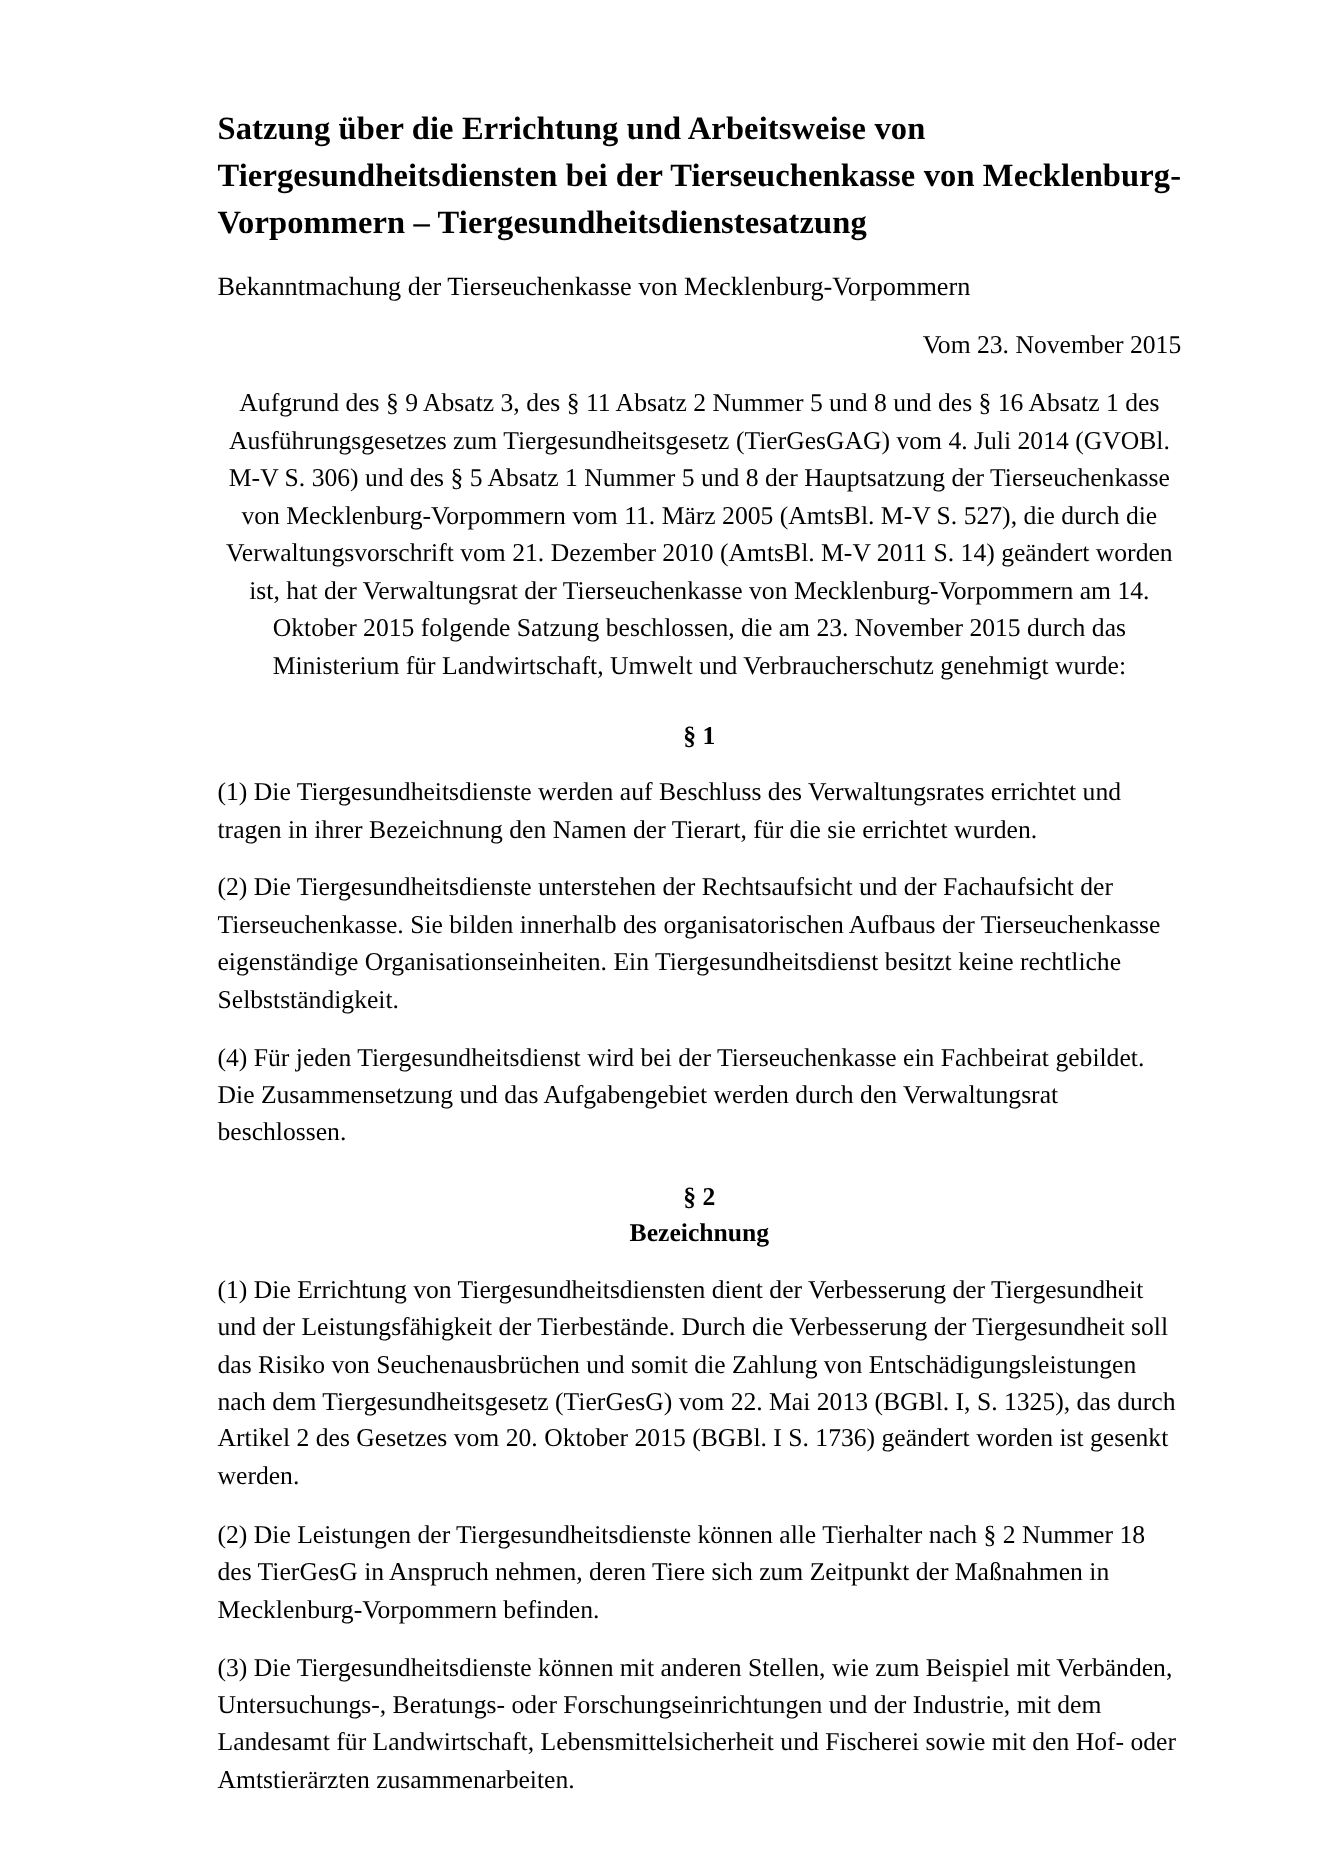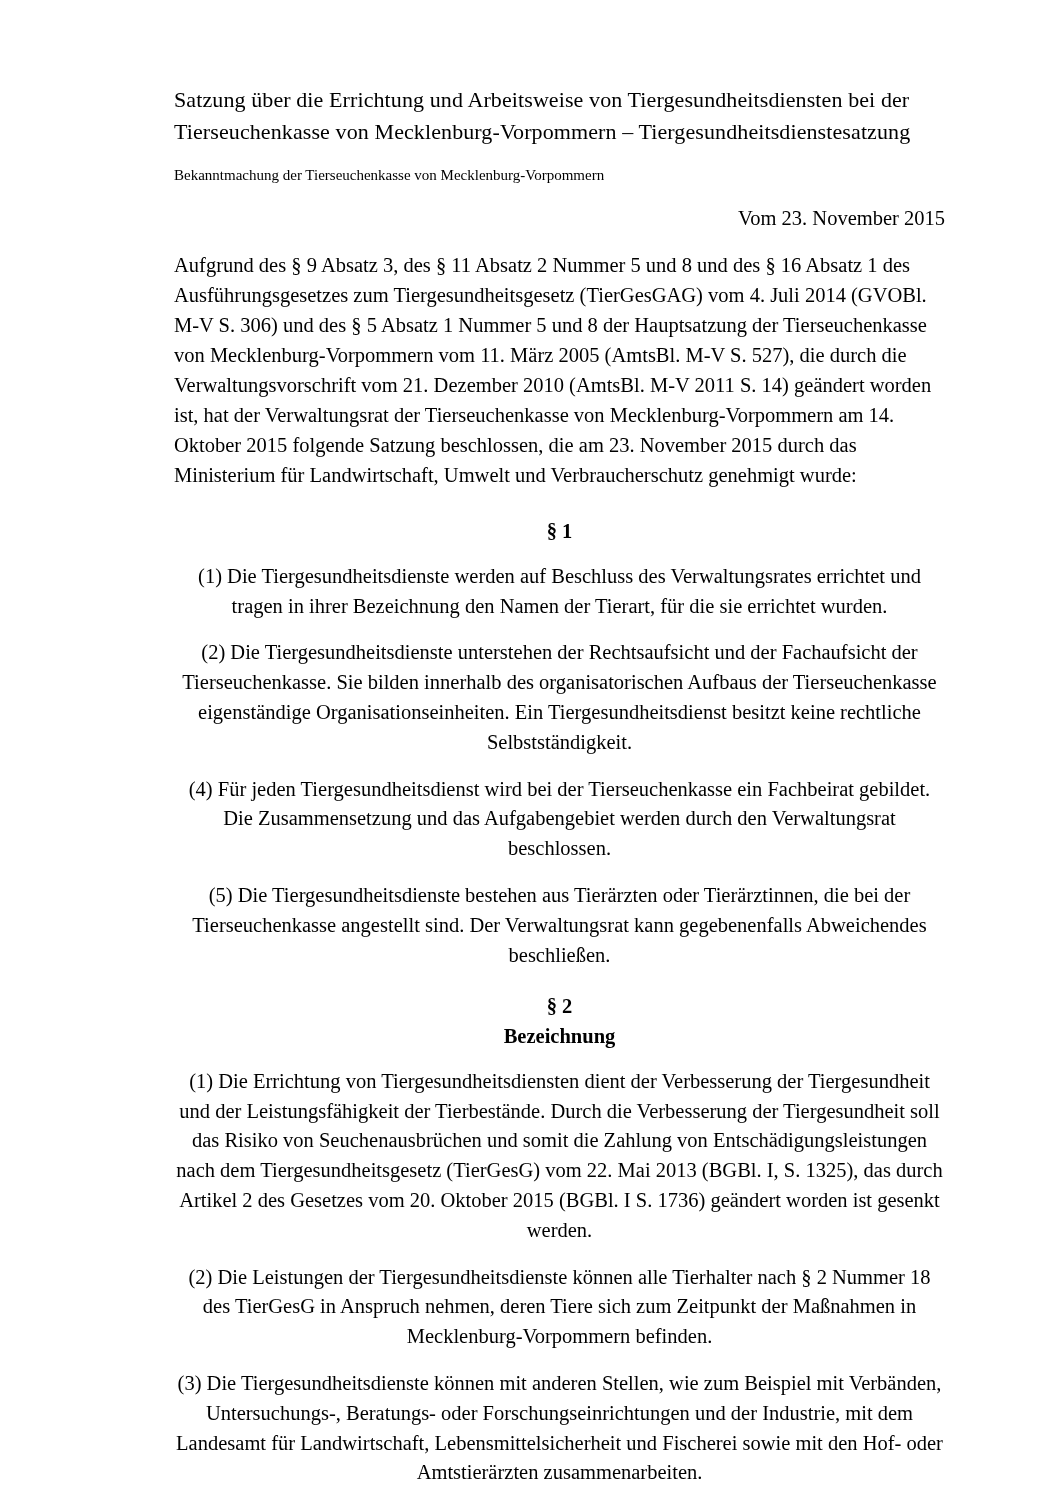--- a/index.html
+++ b/index.html
@@ -16,63 +16,63 @@
     -webkit-font-smoothing: antialiased;
   }
   .page {
     width: 1058px;
     min-height: 1497px;
     box-sizing: border-box;
     padding: 84px 113px 40px 174px;
     background: #ffffff;
   }
   .doc-title {
-    font-size: 22px;
-    font-weight: normal;
+    font-size: 26px;
+    font-weight: bold;
     line-height: 1.45;
     margin: 0 0 17px 0;
     letter-spacing: 0.1px;
   }
   .subtitle {
-    font-size: 15px;
+    font-size: 21px;
     font-weight: normal;
     line-height: 1.45;
     margin: 0 0 17px 0;
   }
   .dateline {
     font-size: 20.5px;
     font-weight: normal;
     line-height: 1.45;
     margin: 0 0 18px 0;
     text-align: right;
   }
   .preamble {
     font-size: 20.5px;
     line-height: 1.46;
     margin: 0 0 26px 0;
-    text-align: left;
+    text-align: center;
   }
   .section-heading {
     text-align: center;
     font-weight: bold;
     font-size: 20.5px;
     line-height: 1.42;
     margin: 22px 0 16px 0;
   }
   .section-heading .sec-num {
     display: block;
   }
   .section-heading .sec-name {
     display: block;
   }
   .para {
     font-size: 20.5px;
     line-height: 1.455;
     margin: 0 0 17px 0;
-    text-align: center;
+    text-align: left;
   }
   .para:last-child {
     margin-bottom: 0;
   }
 </style>
 </head>
 <body>
 
 <div class="page">
 
@@ -83,21 +83,20 @@
   <p class="dateline">Vom 23. November 2015</p>
 
   <p class="preamble">Aufgrund des § 9 Absatz 3, des § 11 Absatz 2 Nummer 5 und 8 und des § 16 Absatz 1 des Ausführungsgesetzes zum Tiergesundheitsgesetz (TierGesGAG) vom 4. Juli 2014 (GVOBl. M-V S. 306) und des § 5 Absatz 1 Nummer 5 und 8 der Hauptsatzung der Tierseuchenkasse von Mecklenburg-Vorpommern vom 11. März 2005 (AmtsBl. M-V S. 527), die durch die Verwaltungsvorschrift vom 21. Dezember 2010 (AmtsBl. M-V 2011 S. 14) geändert worden ist, hat der Verwaltungsrat der Tierseuchenkasse von Mecklenburg-Vorpommern am 14. Oktober 2015 folgende Satzung beschlossen, die am 23. November 2015 durch das Ministerium für Landwirtschaft, Umwelt und Verbraucherschutz genehmigt wurde:</p>
 
   <div class="section-heading">
     <span class="sec-num">§ 1</span>
   </div>
   <p class="para">(1) Die Tiergesundheitsdienste werden auf Beschluss des Verwaltungsrates errichtet und tragen in ihrer Bezeichnung den Namen der Tierart, für die sie errichtet wurden.</p>
   <p class="para">(2) Die Tiergesundheitsdienste unterstehen der Rechtsaufsicht und der Fachaufsicht der Tierseuchenkasse. Sie bilden innerhalb des organisatorischen Aufbaus der Tierseuchenkasse eigenständige Organisationseinheiten. Ein Tiergesundheitsdienst besitzt keine rechtliche Selbstständigkeit.</p>
   <p class="para">(4) Für jeden Tiergesundheitsdienst wird bei der Tierseuchenkasse ein Fachbeirat gebildet. Die Zusammensetzung und das Aufgabengebiet werden durch den Verwaltungsrat beschlossen.</p>
-  <p class="para">(5) Die Tiergesundheitsdienste bestehen aus Tierärzten oder Tierärztinnen, die bei der Tierseuchenkasse angestellt sind. Der Verwaltungsrat kann gegebenenfalls Abweichendes beschließen.</p>
 
   <div class="section-heading">
     <span class="sec-num">§ 2</span>
     <span class="sec-name">Bezeichnung</span>
   </div>
   <p class="para">(1) Die Errichtung von Tiergesundheitsdiensten dient der Verbesserung der Tiergesundheit und der Leistungsfähigkeit der Tierbestände. Durch die Verbesserung der Tiergesundheit soll das Risiko von Seuchenausbrüchen und somit die Zahlung von Entschädigungsleistungen nach dem Tiergesundheitsgesetz (TierGesG) vom 22. Mai 2013 (BGBl. I, S. 1325), das durch Artikel 2 des Gesetzes vom 20. Oktober 2015 (BGBl. I S. 1736) geändert worden ist gesenkt werden.</p>
   <p class="para">(2) Die Leistungen der Tiergesundheitsdienste können alle Tierhalter nach § 2 Nummer 18 des TierGesG in Anspruch nehmen, deren Tiere sich zum Zeitpunkt der Maßnahmen in Mecklenburg-Vorpommern befinden.</p>
   <p class="para">(3) Die Tiergesundheitsdienste können mit anderen Stellen, wie zum Beispiel mit Verbänden, Untersuchungs-, Beratungs- oder Forschungseinrichtungen und der Industrie, mit dem Landesamt für Landwirtschaft, Lebensmittelsicherheit und Fischerei sowie mit den Hof- oder Amtstierärzten zusammenarbeiten.</p>
 
 </div>

